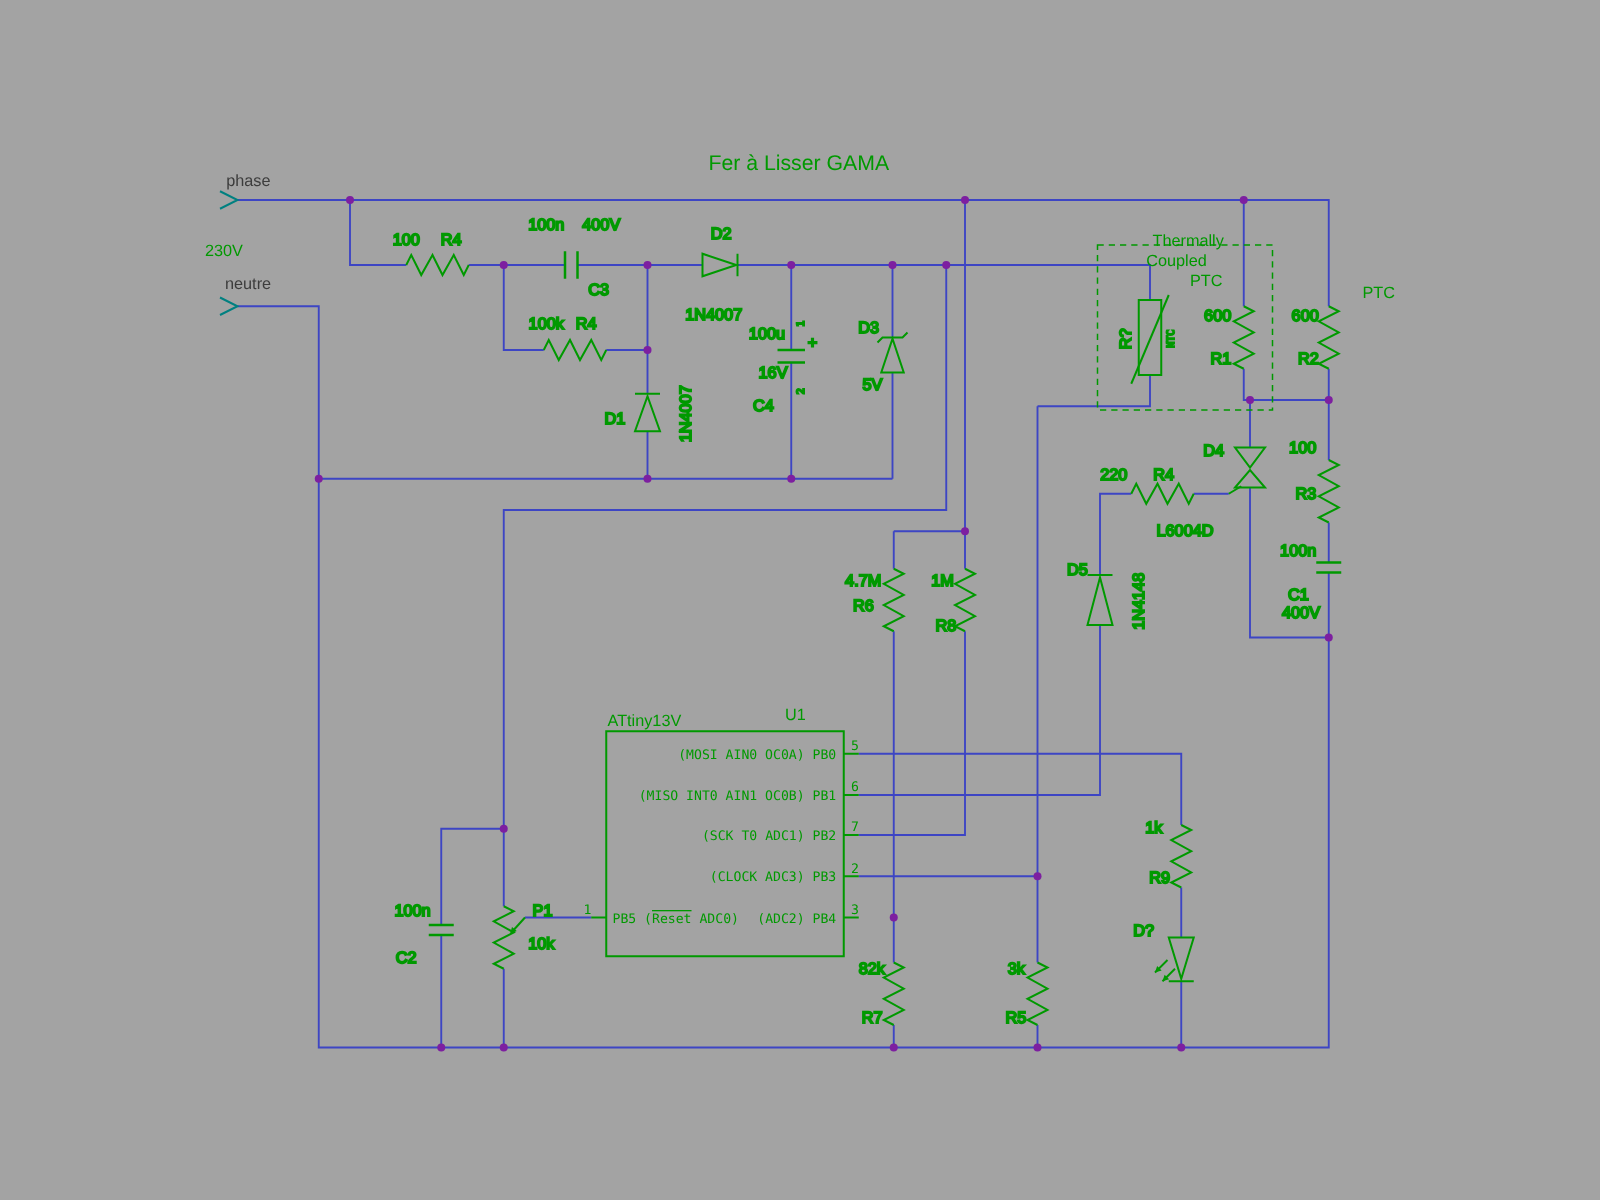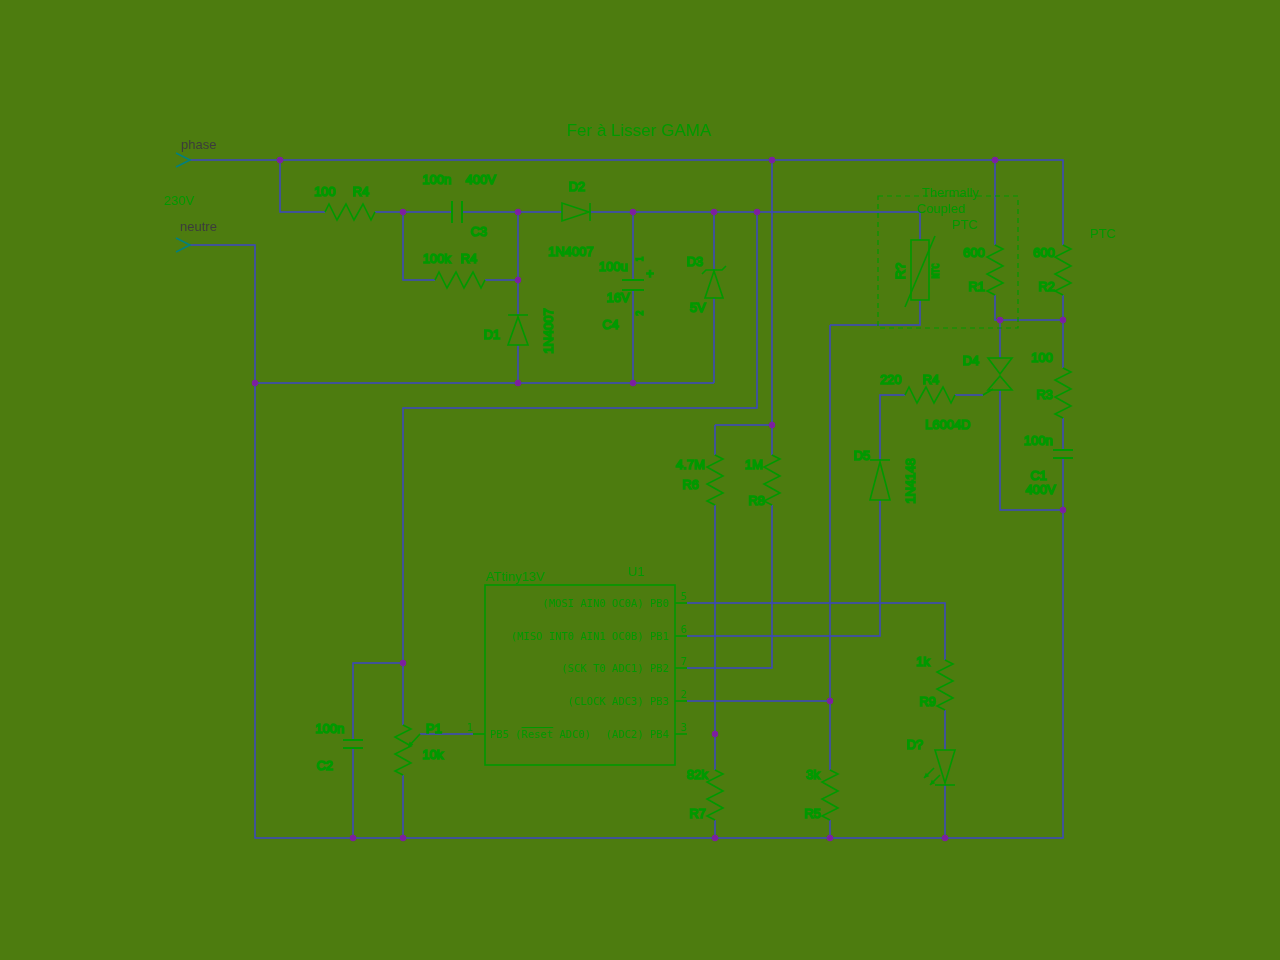--- a/index.html
+++ b/index.html
@@ -1,16 +1,16 @@
 <!DOCTYPE html>
 <html><head>
 <meta charset="utf-8">
 <style>
   html,body{margin:0;padding:0;background:#efefef;}
-  .wrap{width:1280px;height:960px;position:relative;background:#4d7c0f;overflow:hidden;}
+  .wrap{width:1280px;height:960px;position:relative;background:#a3a3a3;overflow:hidden;}
   svg{display:block;}
   text{user-select:none;}
   .lbl{font:13px "Liberation Sans",sans-serif;fill:#009900;}
   .dk{font:13px "Liberation Sans",sans-serif;fill:#3c3c3c;}
   .mono{font:10.5px "DejaVu Sans Mono",monospace;fill:#009900;}
   .tiny{font:8px "DejaVu Sans Mono",monospace;fill:#009900;}
   .ttl{font:17px "Liberation Sans",sans-serif;fill:#009900;}
   .wire{stroke:#3d45c4;stroke-width:1.5;fill:none;}
   .comp{stroke:#009900;stroke-width:1.6;fill:none;}
   .fillg{fill:#009900;stroke:none;}

